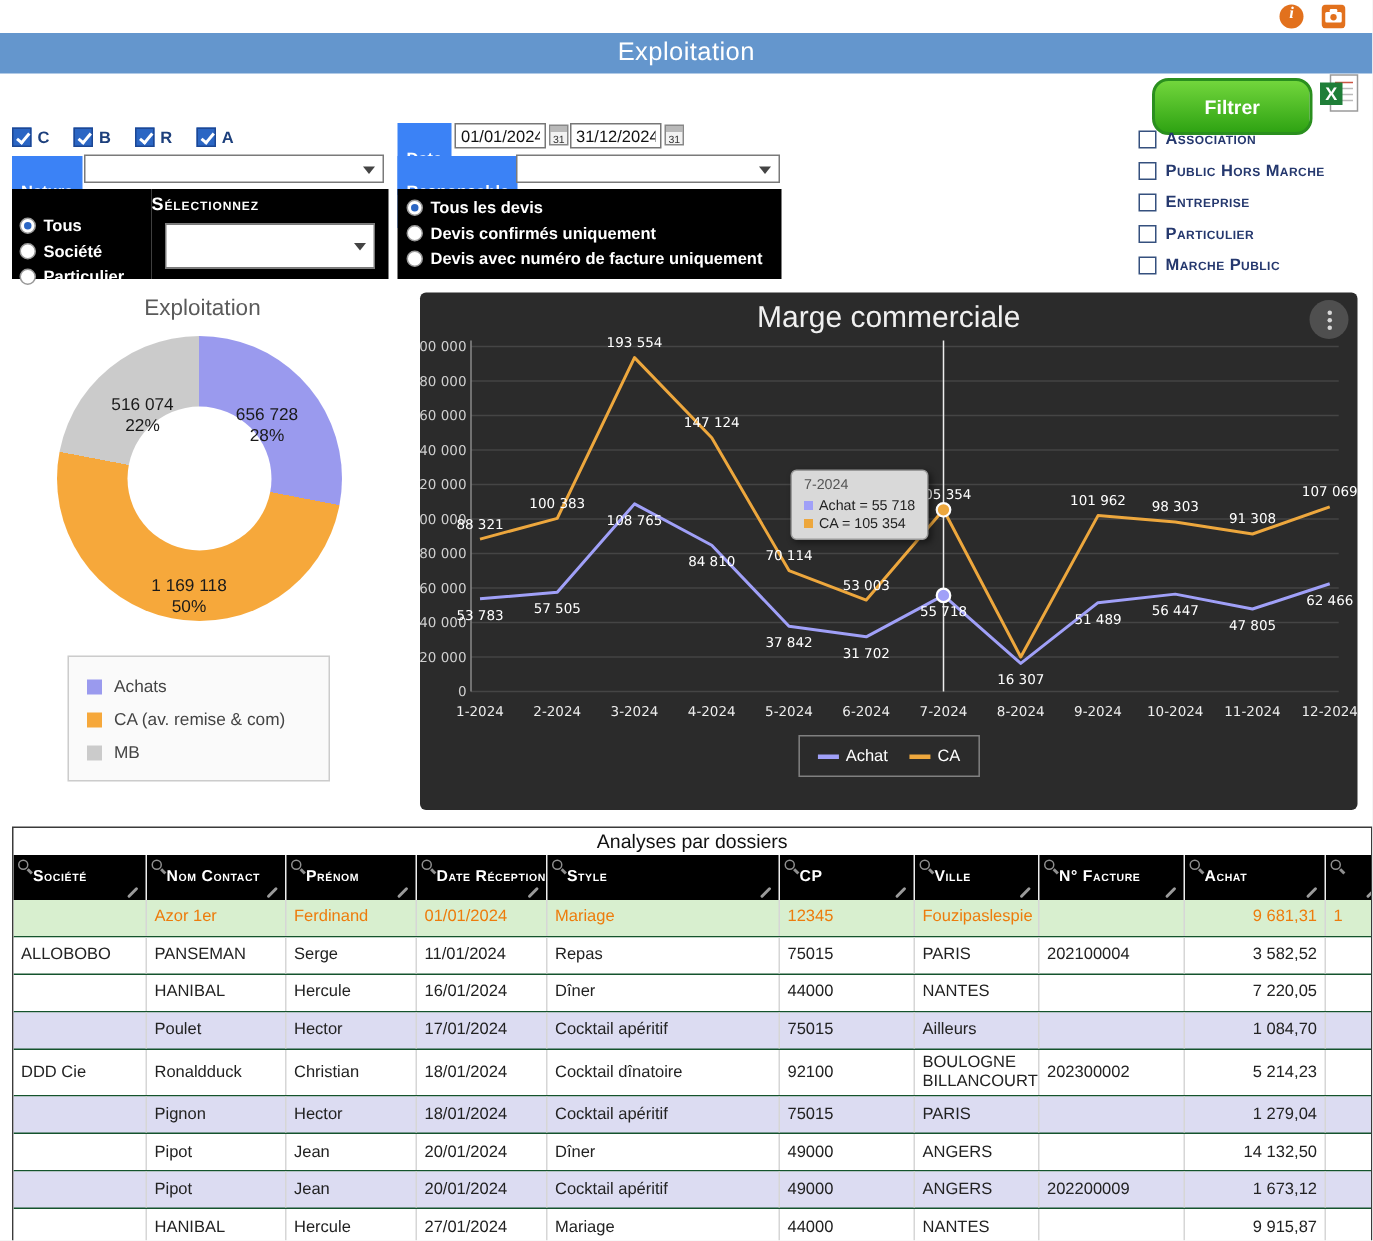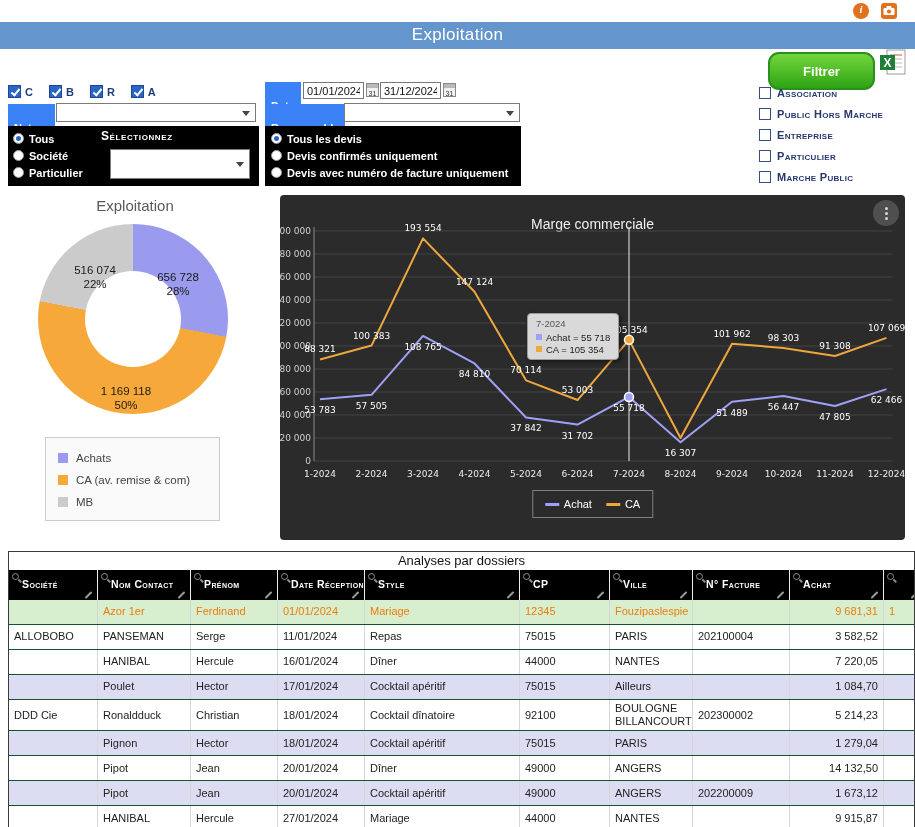--- a/index.html
+++ b/index.html
@@ -48,21 +48,21 @@
 .cal2 { top:83px; left:443px; }
 .combo { position:absolute; background:#fff; border:1px solid #7a7a7a; cursor:pointer; }
 .combo::after { content:""; position:absolute; right:5px; top:50%; margin-top:-2px;
                 border:4px solid transparent; border-top:5px solid #444; }
 .combo-value { font-size:11px; padding:2px 4px; display:block; }
 .nature-combo { top:103px; left:56px; width:200px; height:19px; }
 .resp-combo { top:103px; left:344px; width:176px; height:19px; }
 
 
 .black-panel { position:absolute; background:#000; }
-.panel-type { top:126px; left:8px; width:93px; height:60px; padding:4px 5px; }
+.panel-type { top:126px; left:8px; width:93px; height:60px; padding:16px 5px; }
 .panel-select { top:126px; left:101px; width:158px; height:60px; }
 .sel-title { text-align:left; color:#fff; font-variant:small-caps; font-weight:bold; font-size:12px;
              padding-top:3px; letter-spacing:0.6px; }
 .sel-combo { position:absolute; top:23px; left:9px; width:140px; height:30px; }
 .panel-devis { top:126px; left:265px; width:256px; height:60px; padding:4px 6px; }
 .radio-line { display:flex; align-items:center; gap:5px; height:17px; cursor:pointer; }
 .radio { width:11px; height:11px; border-radius:50%; background:#fff; border:1px solid #999; position:relative; flex:0 0 11px; }
 .radio.sel::after { content:""; position:absolute; inset:2px; border-radius:50%; background:#2b66c4; }
 .radio-label { color:#fff; font-size:11px; font-weight:bold; white-space:nowrap; }
 
@@ -80,21 +80,21 @@
 .lbl-purple { top:270px; left:138px; width:80px; }
 .lbl-orange { top:384px; left:85px; width:82px; }
 .donut-legend { position:absolute; top:437px; left:45px; width:175px; height:84px; background:#fafafa;
                 border:1px solid #ccc; padding:9px 12px; }
 .dl-row { display:flex; align-items:center; gap:8px; height:22px; }
 .dl-swatch { width:10px; height:10px; flex:0 0 10px; }
 .dl-label { font-size:11.5px; color:#444; }
 
 
 .dark-panel { position:absolute; top:195px; left:280px; width:625px; height:345px; background:#2b2b2b; border-radius:4px; }
-.dp-title { text-align:center; color:#f0f0f0; font-size:14px; padding-top:21px; }
+.dp-title { text-align:center; color:#f0f0f0; font-size:20px; padding-top:6px; }
 .dp-menu { position:absolute; top:5px; right:6px; width:26px; height:26px; border-radius:50%; background:#4f4f4f;
            display:flex; flex-direction:column; align-items:center; justify-content:center; gap:2px; cursor:pointer; }
 .dp-menu .dot { width:3px; height:3px; border-radius:50%; background:#d8d8d8; }
 #line-svg { position:absolute; top:26px; left:0; font-family:"DejaVu Sans", sans-serif; }
 .tooltip { position:absolute; top:118px; left:247px; background:#d9d9d9; border:1px solid #9a9a9a; border-radius:4px;
            padding:4px 8px; box-shadow:2px 2px 4px rgba(0,0,0,0.45); z-index:3; }
 .tt-title { font-size:9.5px; color:#555; margin-bottom:2px; }
 .tt-line { display:flex; align-items:center; gap:4px; height:12px; }
 .tt-bullet { width:6px; height:6px; flex:0 0 6px; }
 .tt-text { font-size:9.5px; color:#222; white-space:nowrap; }

